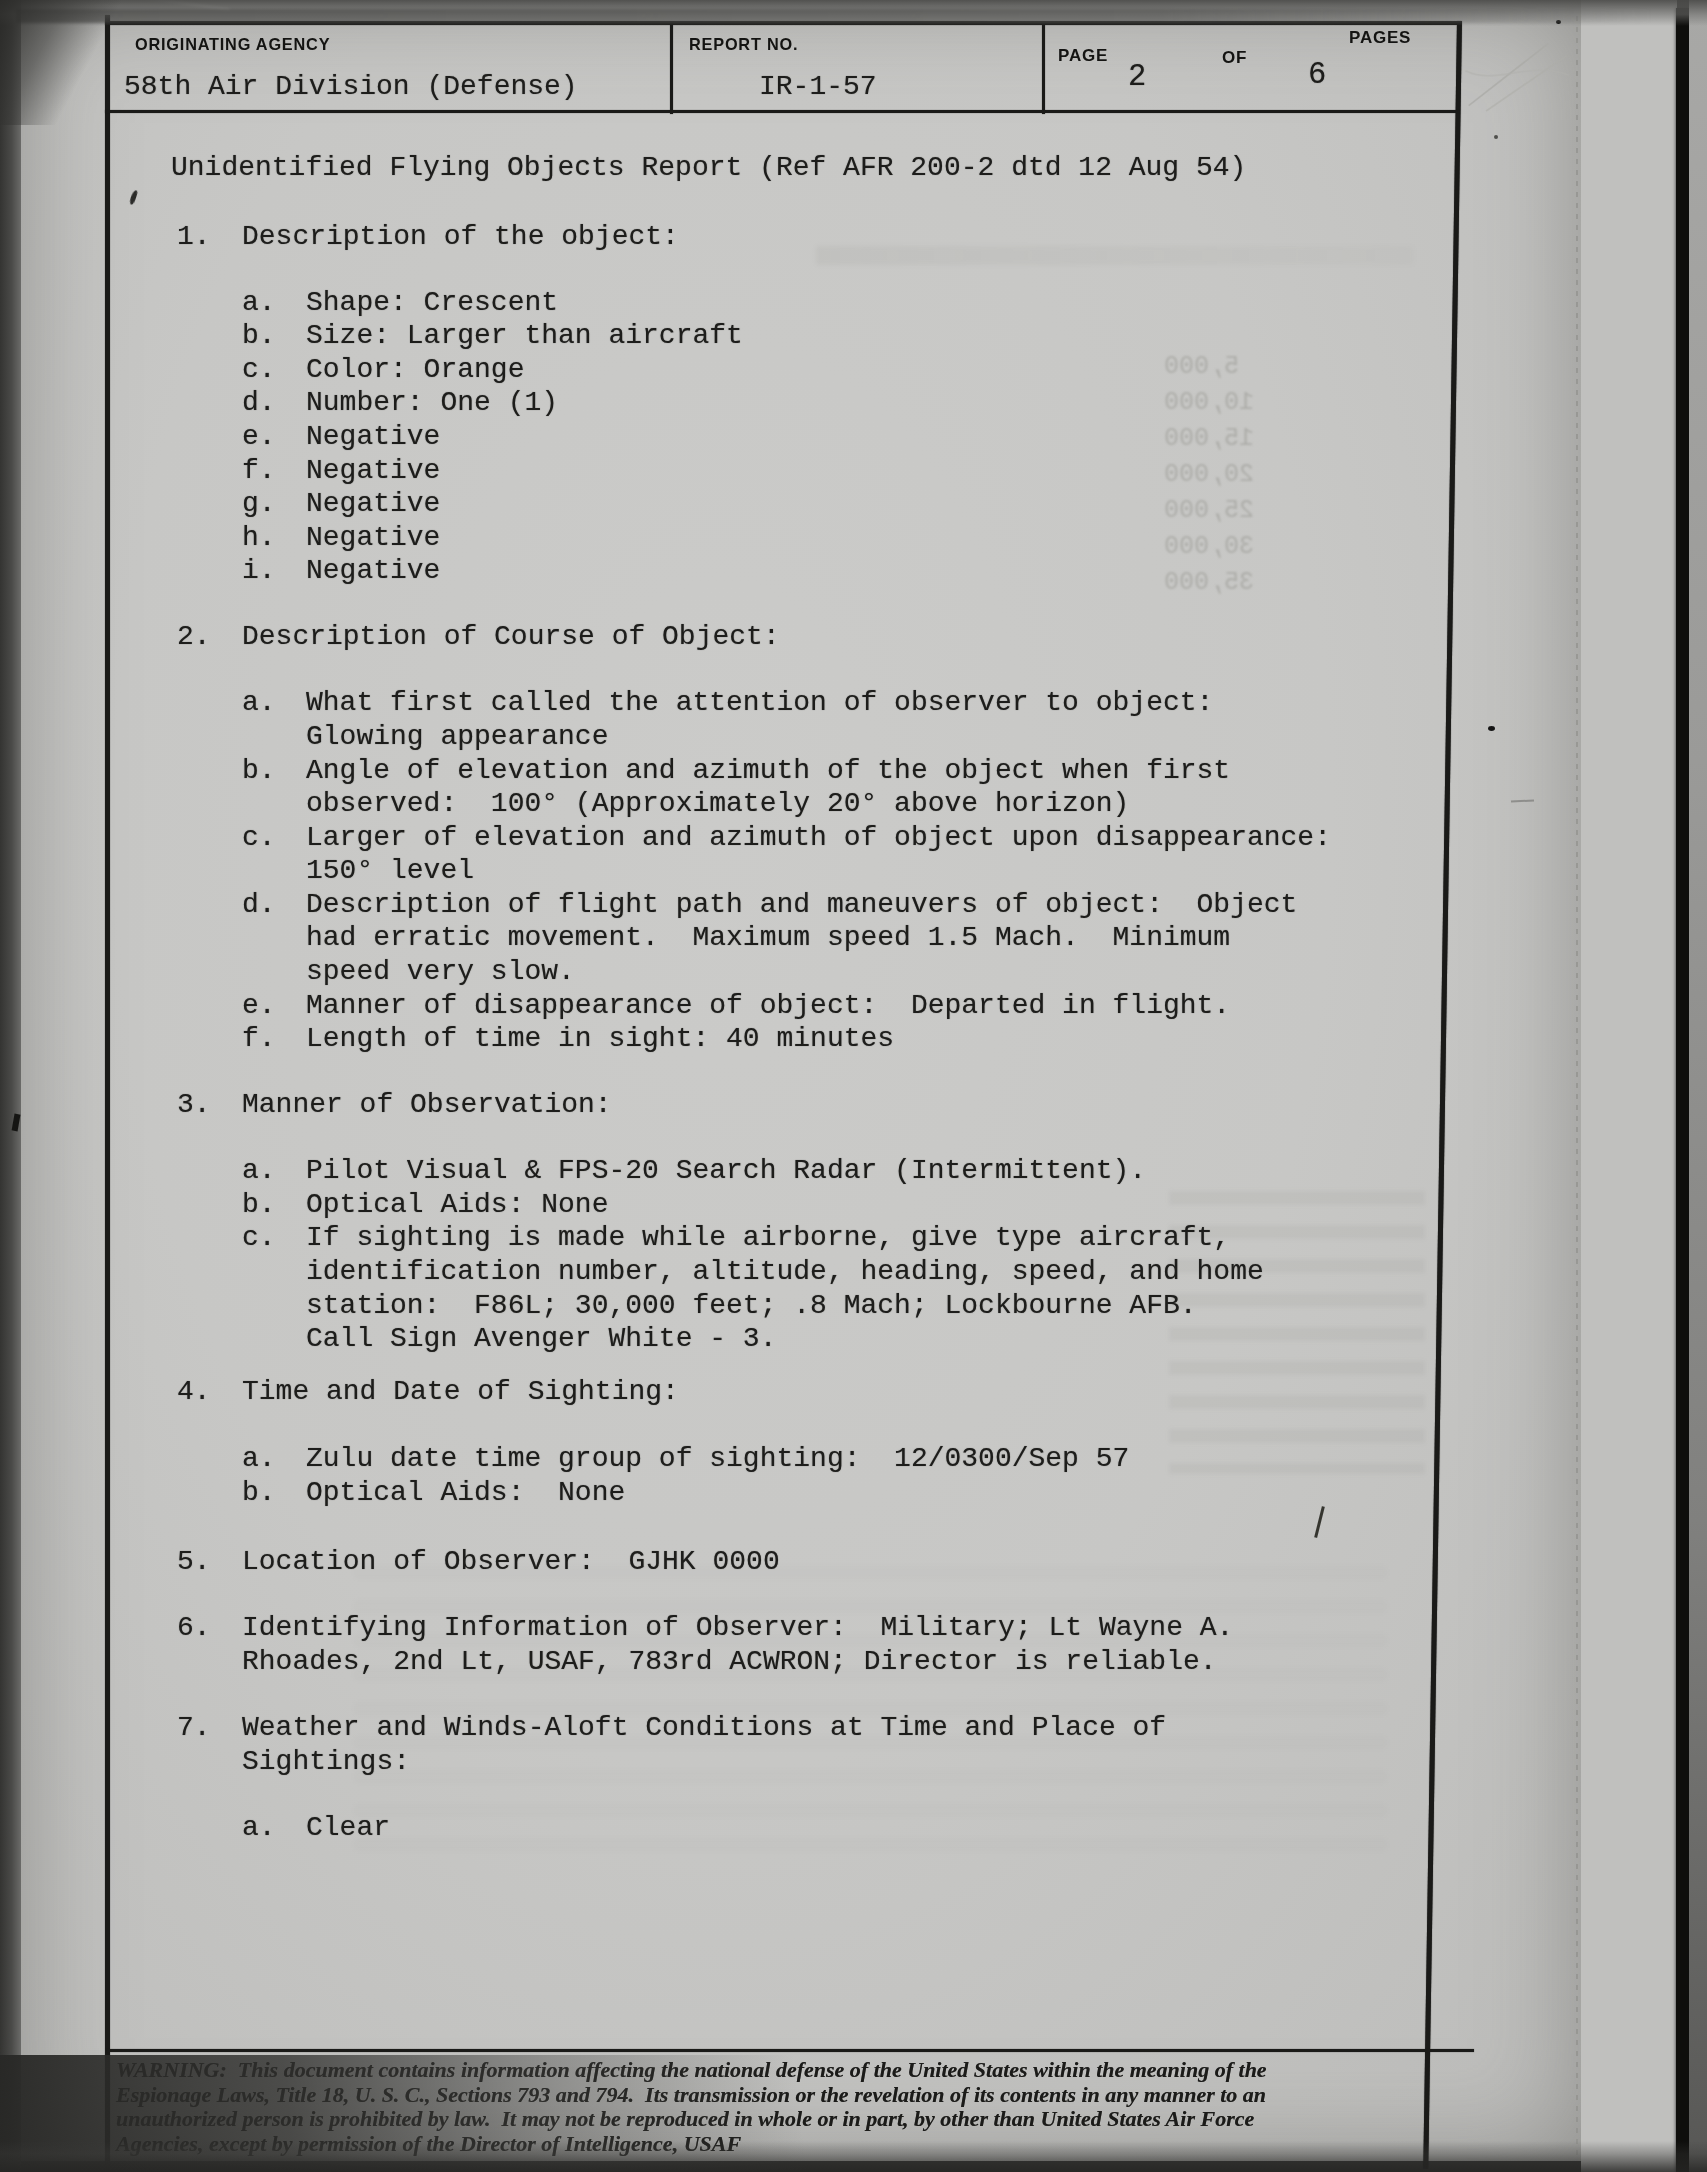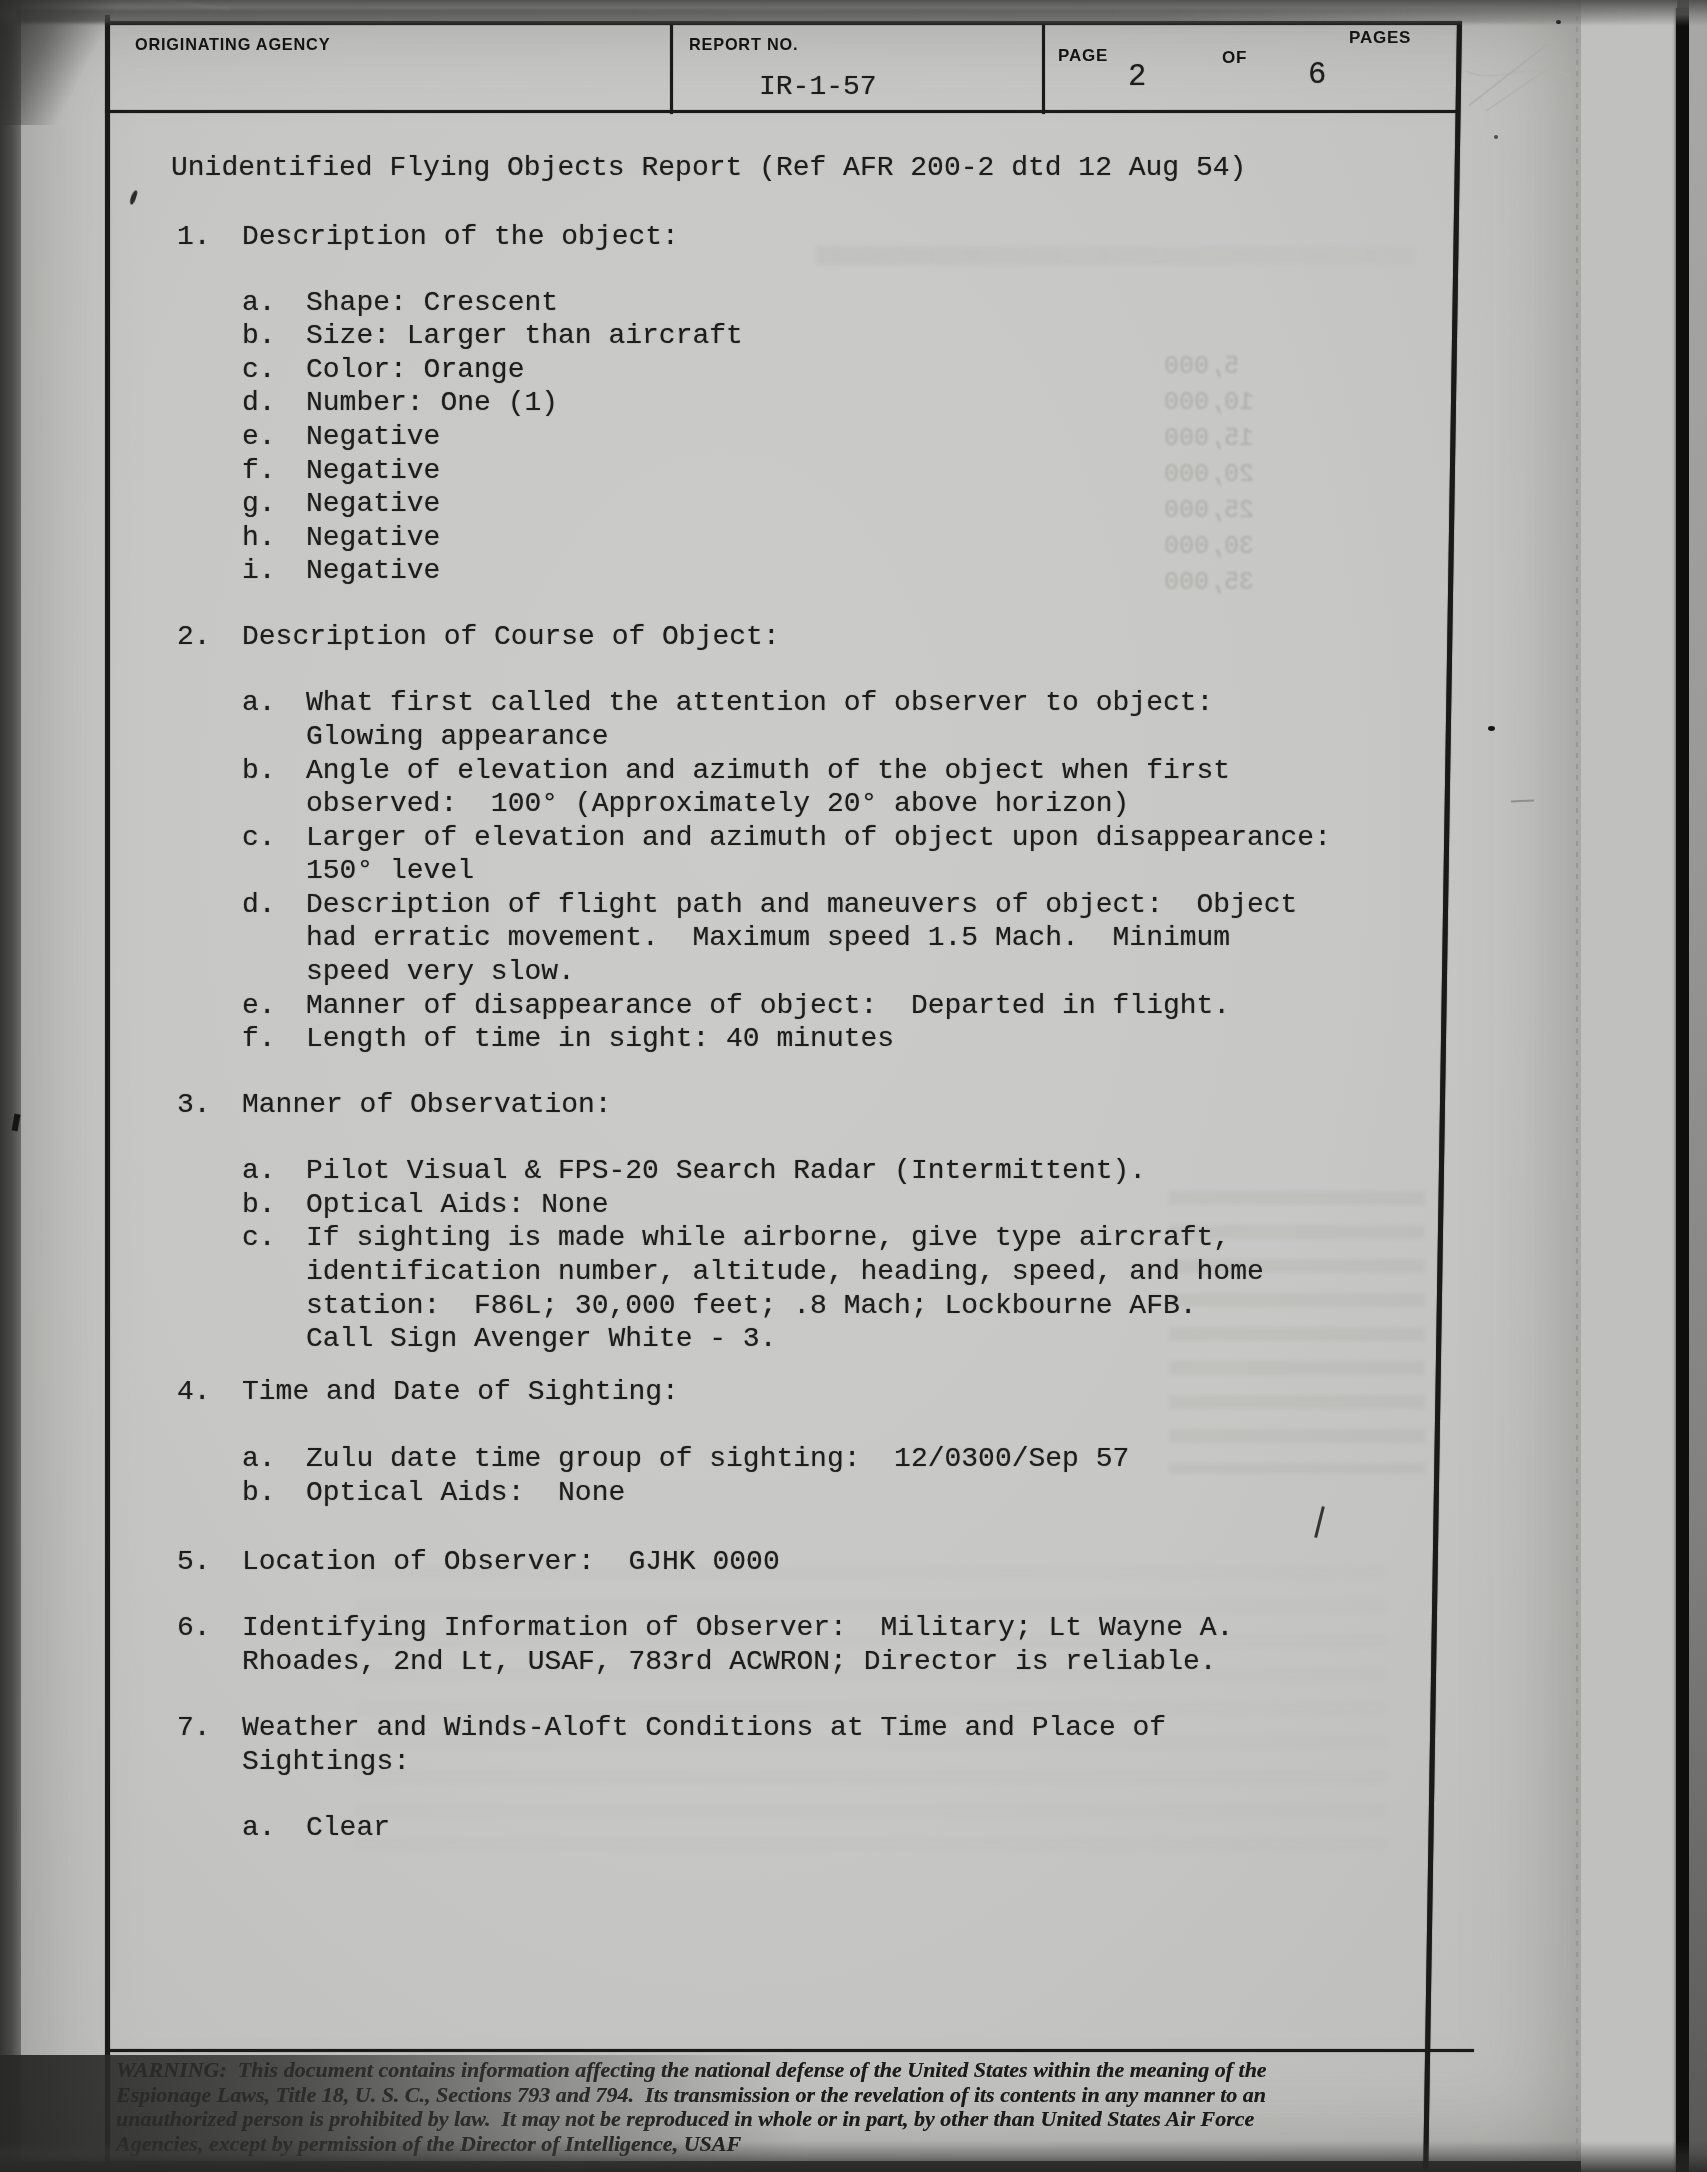--- a/index.html
+++ b/index.html
@@ -107,20 +107,21 @@
 
   <div class="vline b-left"></div>
   <div class="vline b-right"></div>
   <div class="hline b-top"></div>
   <div class="hline b-headbottom"></div>
   <div class="vline b-div1"></div>
   <div class="vline b-div2"></div>
   <div class="hline b-footertop"></div>
 
   <div class="lbl" style="left:135px;top:35px">ORIGINATING AGENCY</div>
+  <div class="mono" style="left:124px;top:70px">58th Air Division (Defense)</div>
   <div class="lbl" style="left:689px;top:35px">REPORT NO.</div>
   <div class="mono" style="left:759px;top:70px">IR-1-57</div>
   <div class="lbl sm" style="left:1058px;top:46px">PAGE</div>
   <div class="mono big" style="left:1128px;top:60px">2</div>
   <div class="lbl sm" style="left:1222px;top:48px">OF</div>
   <div class="mono big" style="left:1308px;top:58px">6</div>
   <div class="lbl sm" style="left:1349px;top:28px">PAGES</div>
 
   <div class="mono" style="left:171px;top:151px">Unidentified Flying Objects Report (Ref AFR 200-2 dtd 12 Aug 54)</div>
 

